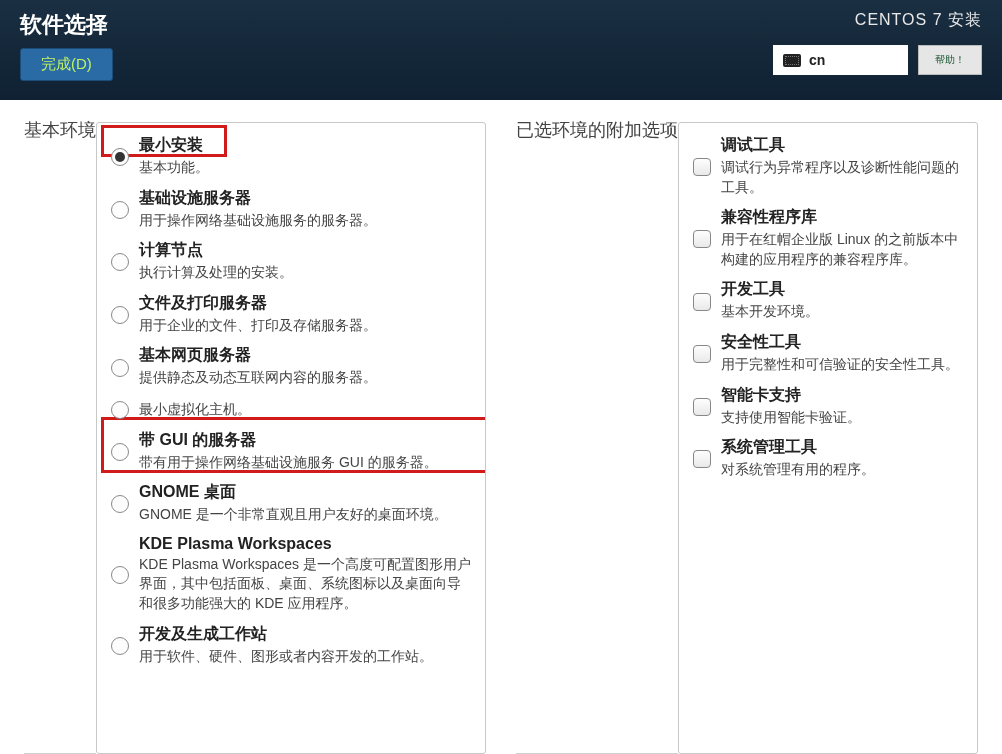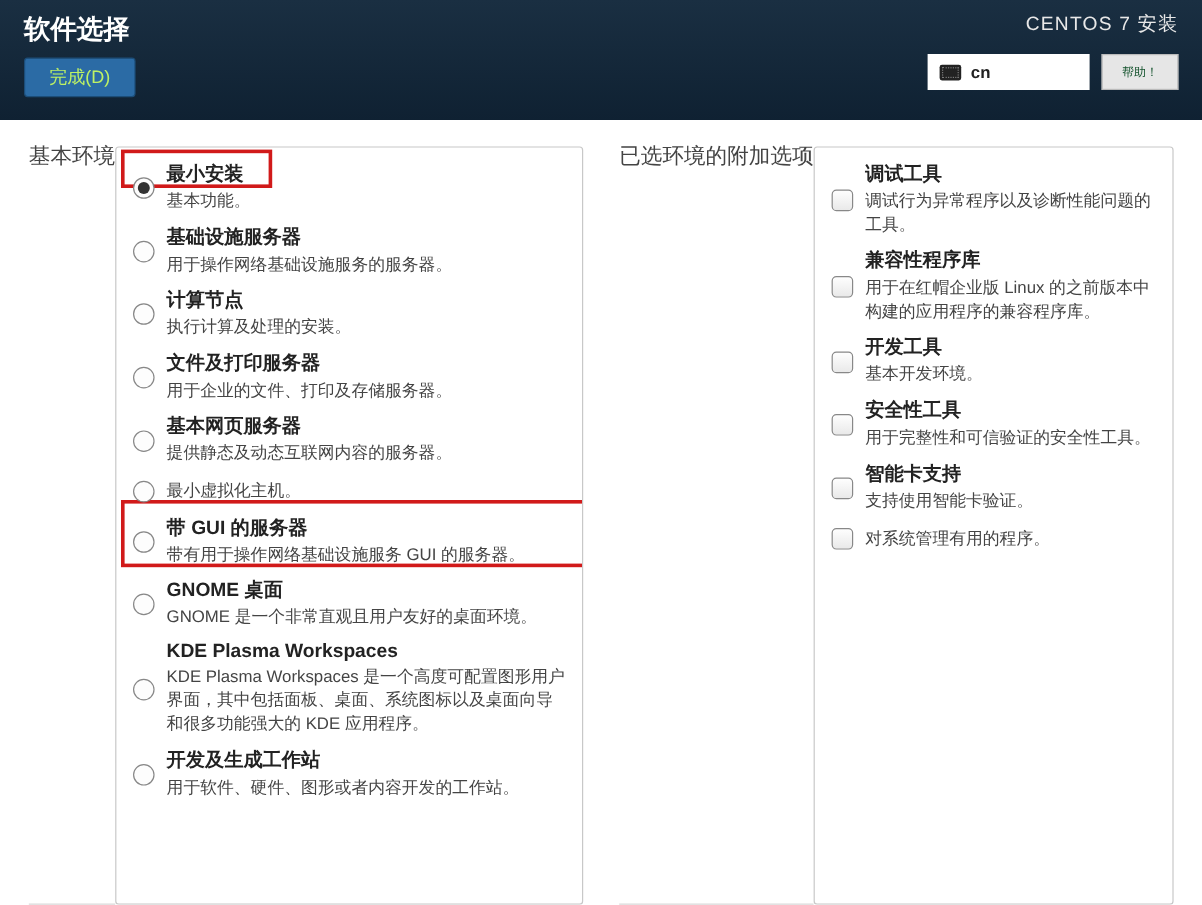--- a/index.html
+++ b/index.html
@@ -299,19 +299,20 @@
         <div class="opt">
           <div class="check"></div>
           <div class="opt-text">
             <div class="opt-title">智能卡支持</div>
             <div class="opt-desc">支持使用智能卡验证。</div>
           </div>
         </div>
         <div class="opt">
           <div class="check"></div>
           <div class="opt-text">
+            <div class="opt-title">系统管理工具</div>
             <div class="opt-desc">对系统管理有用的程序。</div>
           </div>
         </div>
       </div>
   </div>
 
 </div>
 
 </body></html>

